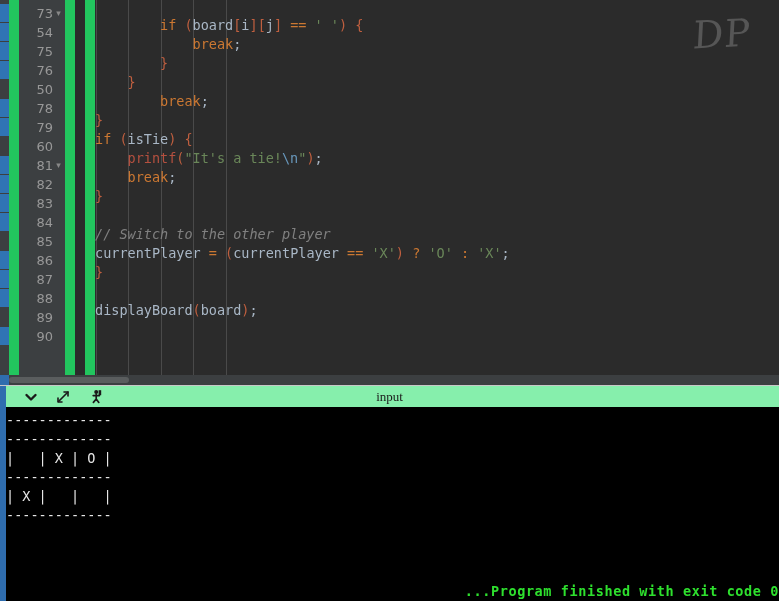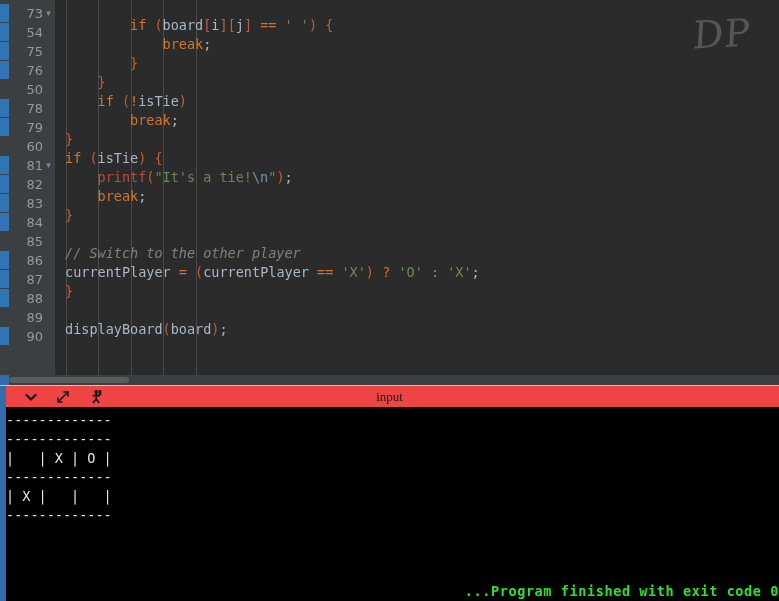--- a/index.html
+++ b/index.html
@@ -20,20 +20,21 @@
     background: #2b2b2b;
   }
 
   
   .editor {
     position: relative;
     height: 390px;
     display: flex;
     background: #22c55e;
     overflow: hidden;
+    gap: 10px;
   }
 
   
   .change-strip {
     width: 9px;
     flex: 0 0 9px;
     background: #3c3f41;
     position: relative;
   }
   .change-mark {
@@ -158,21 +159,21 @@
   
   .console-wrap {
     flex: 1 1 auto;
     display: flex;
     flex-direction: column;
     background: #000;
     position: relative;
   }
   .console-bar {
     height: 22px;
-    background: #ef4444;
+    background: #86efac;
     display: flex;
     align-items: center;
     position: relative;
     border-top: 1px solid #c8c8c8;
   }
   .console-bar-accent {
     position: absolute;
     left: 0; top: 0; bottom: 0;
     width: 6px;
     background: #2f6dae;
@@ -279,21 +280,20 @@
           <div class="iguide" style="left: 33.48px;"></div>
           <div class="iguide" style="left: 65.96px;"></div>
           <div class="iguide" style="left: 98.44px;"></div>
           <div class="iguide" style="left: 130.92px;"></div>
         </div>
       <div id="code-lines">
           <div class="code-line"><span class="t-pl">        </span><span class="t-kw">if</span><span class="t-pl"> </span><span class="t-br">(</span><span class="t-pl">board</span><span class="t-br">[</span><span class="t-pl">i</span><span class="t-br">]</span><span class="t-br">[</span><span class="t-pl">j</span><span class="t-br">]</span><span class="t-pl"> </span><span class="t-op">==</span><span class="t-pl"> </span><span class="t-str">' '</span><span class="t-br">)</span><span class="t-pl"> </span><span class="t-br">{</span></div>
           <div class="code-line"><span class="t-pl">            </span><span class="t-kw">break</span><span class="t-pl">;</span></div>
           <div class="code-line"><span class="t-pl">        </span><span class="t-br">}</span></div>
           <div class="code-line"><span class="t-pl">    </span><span class="t-br">}</span></div>
-          <div class="code-line"><span class="t-pl">    </span><span class="t-kw">if</span><span class="t-pl"> </span><span class="t-br">(</span><span class="t-op">!</span><span class="t-pl">isTie</span><span class="t-br">)</span></div>
           <div class="code-line"><span class="t-pl">        </span><span class="t-kw">break</span><span class="t-pl">;</span></div>
           <div class="code-line"><span class="t-pl"></span><span class="t-br">}</span></div>
           <div class="code-line"><span class="t-pl"></span><span class="t-kw">if</span><span class="t-pl"> </span><span class="t-br">(</span><span class="t-pl">isTie</span><span class="t-br">)</span><span class="t-pl"> </span><span class="t-br">{</span></div>
           <div class="code-line"><span class="t-pl">    </span><span class="t-fn">printf</span><span class="t-br">(</span><span class="t-str">"It's a tie!</span><span class="t-esc">\n</span><span class="t-str">"</span><span class="t-br">)</span><span class="t-pl">;</span></div>
           <div class="code-line"><span class="t-pl">    </span><span class="t-kw">break</span><span class="t-pl">;</span></div>
           <div class="code-line"><span class="t-pl"></span><span class="t-br">}</span></div>
           <div class="code-line">&nbsp;</div>
           <div class="code-line"><span class="t-pl"></span><span class="t-cmt">// Switch to the other player</span></div>
           <div class="code-line"><span class="t-pl"></span><span class="t-pl">currentPlayer</span><span class="t-pl"> </span><span class="t-op">=</span><span class="t-pl"> </span><span class="t-br">(</span><span class="t-pl">currentPlayer</span><span class="t-pl"> </span><span class="t-op">==</span><span class="t-pl"> </span><span class="t-str">'X'</span><span class="t-br">)</span><span class="t-pl"> </span><span class="t-op">?</span><span class="t-pl"> </span><span class="t-str">'O'</span><span class="t-pl"> </span><span class="t-op">:</span><span class="t-pl"> </span><span class="t-str">'X'</span><span class="t-pl">;</span></div>
           <div class="code-line"><span class="t-pl"></span><span class="t-br">}</span></div>

